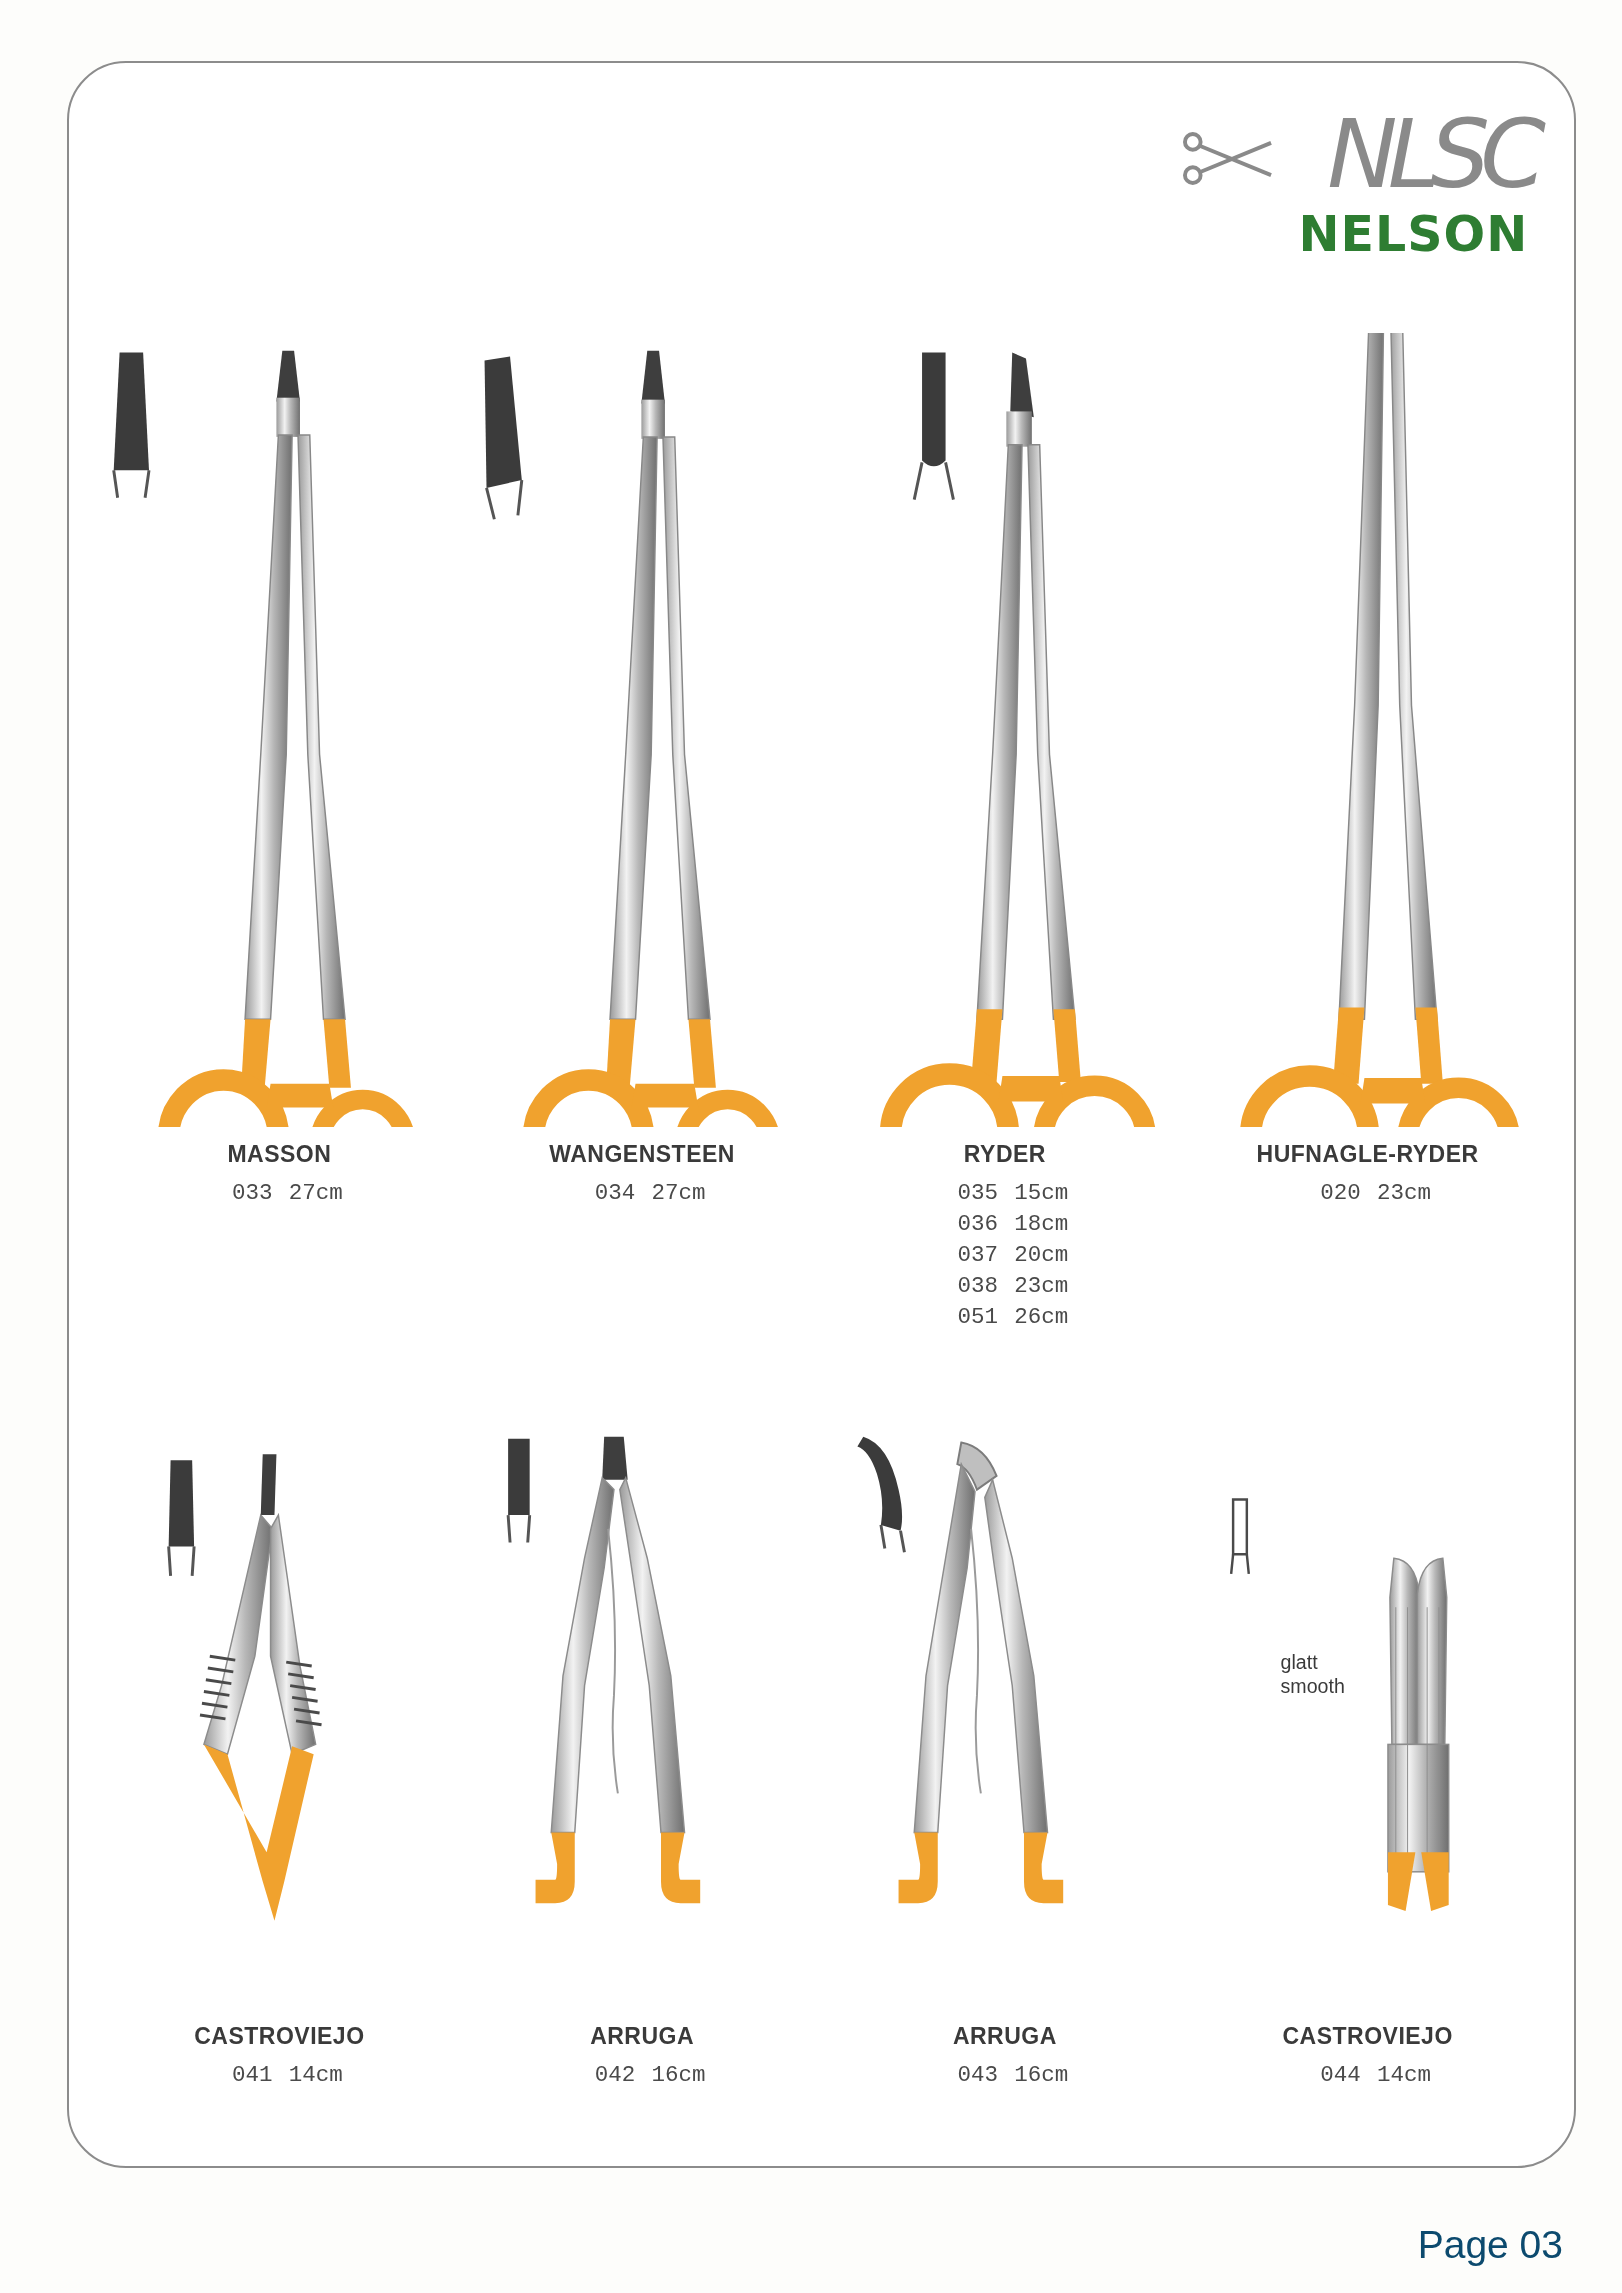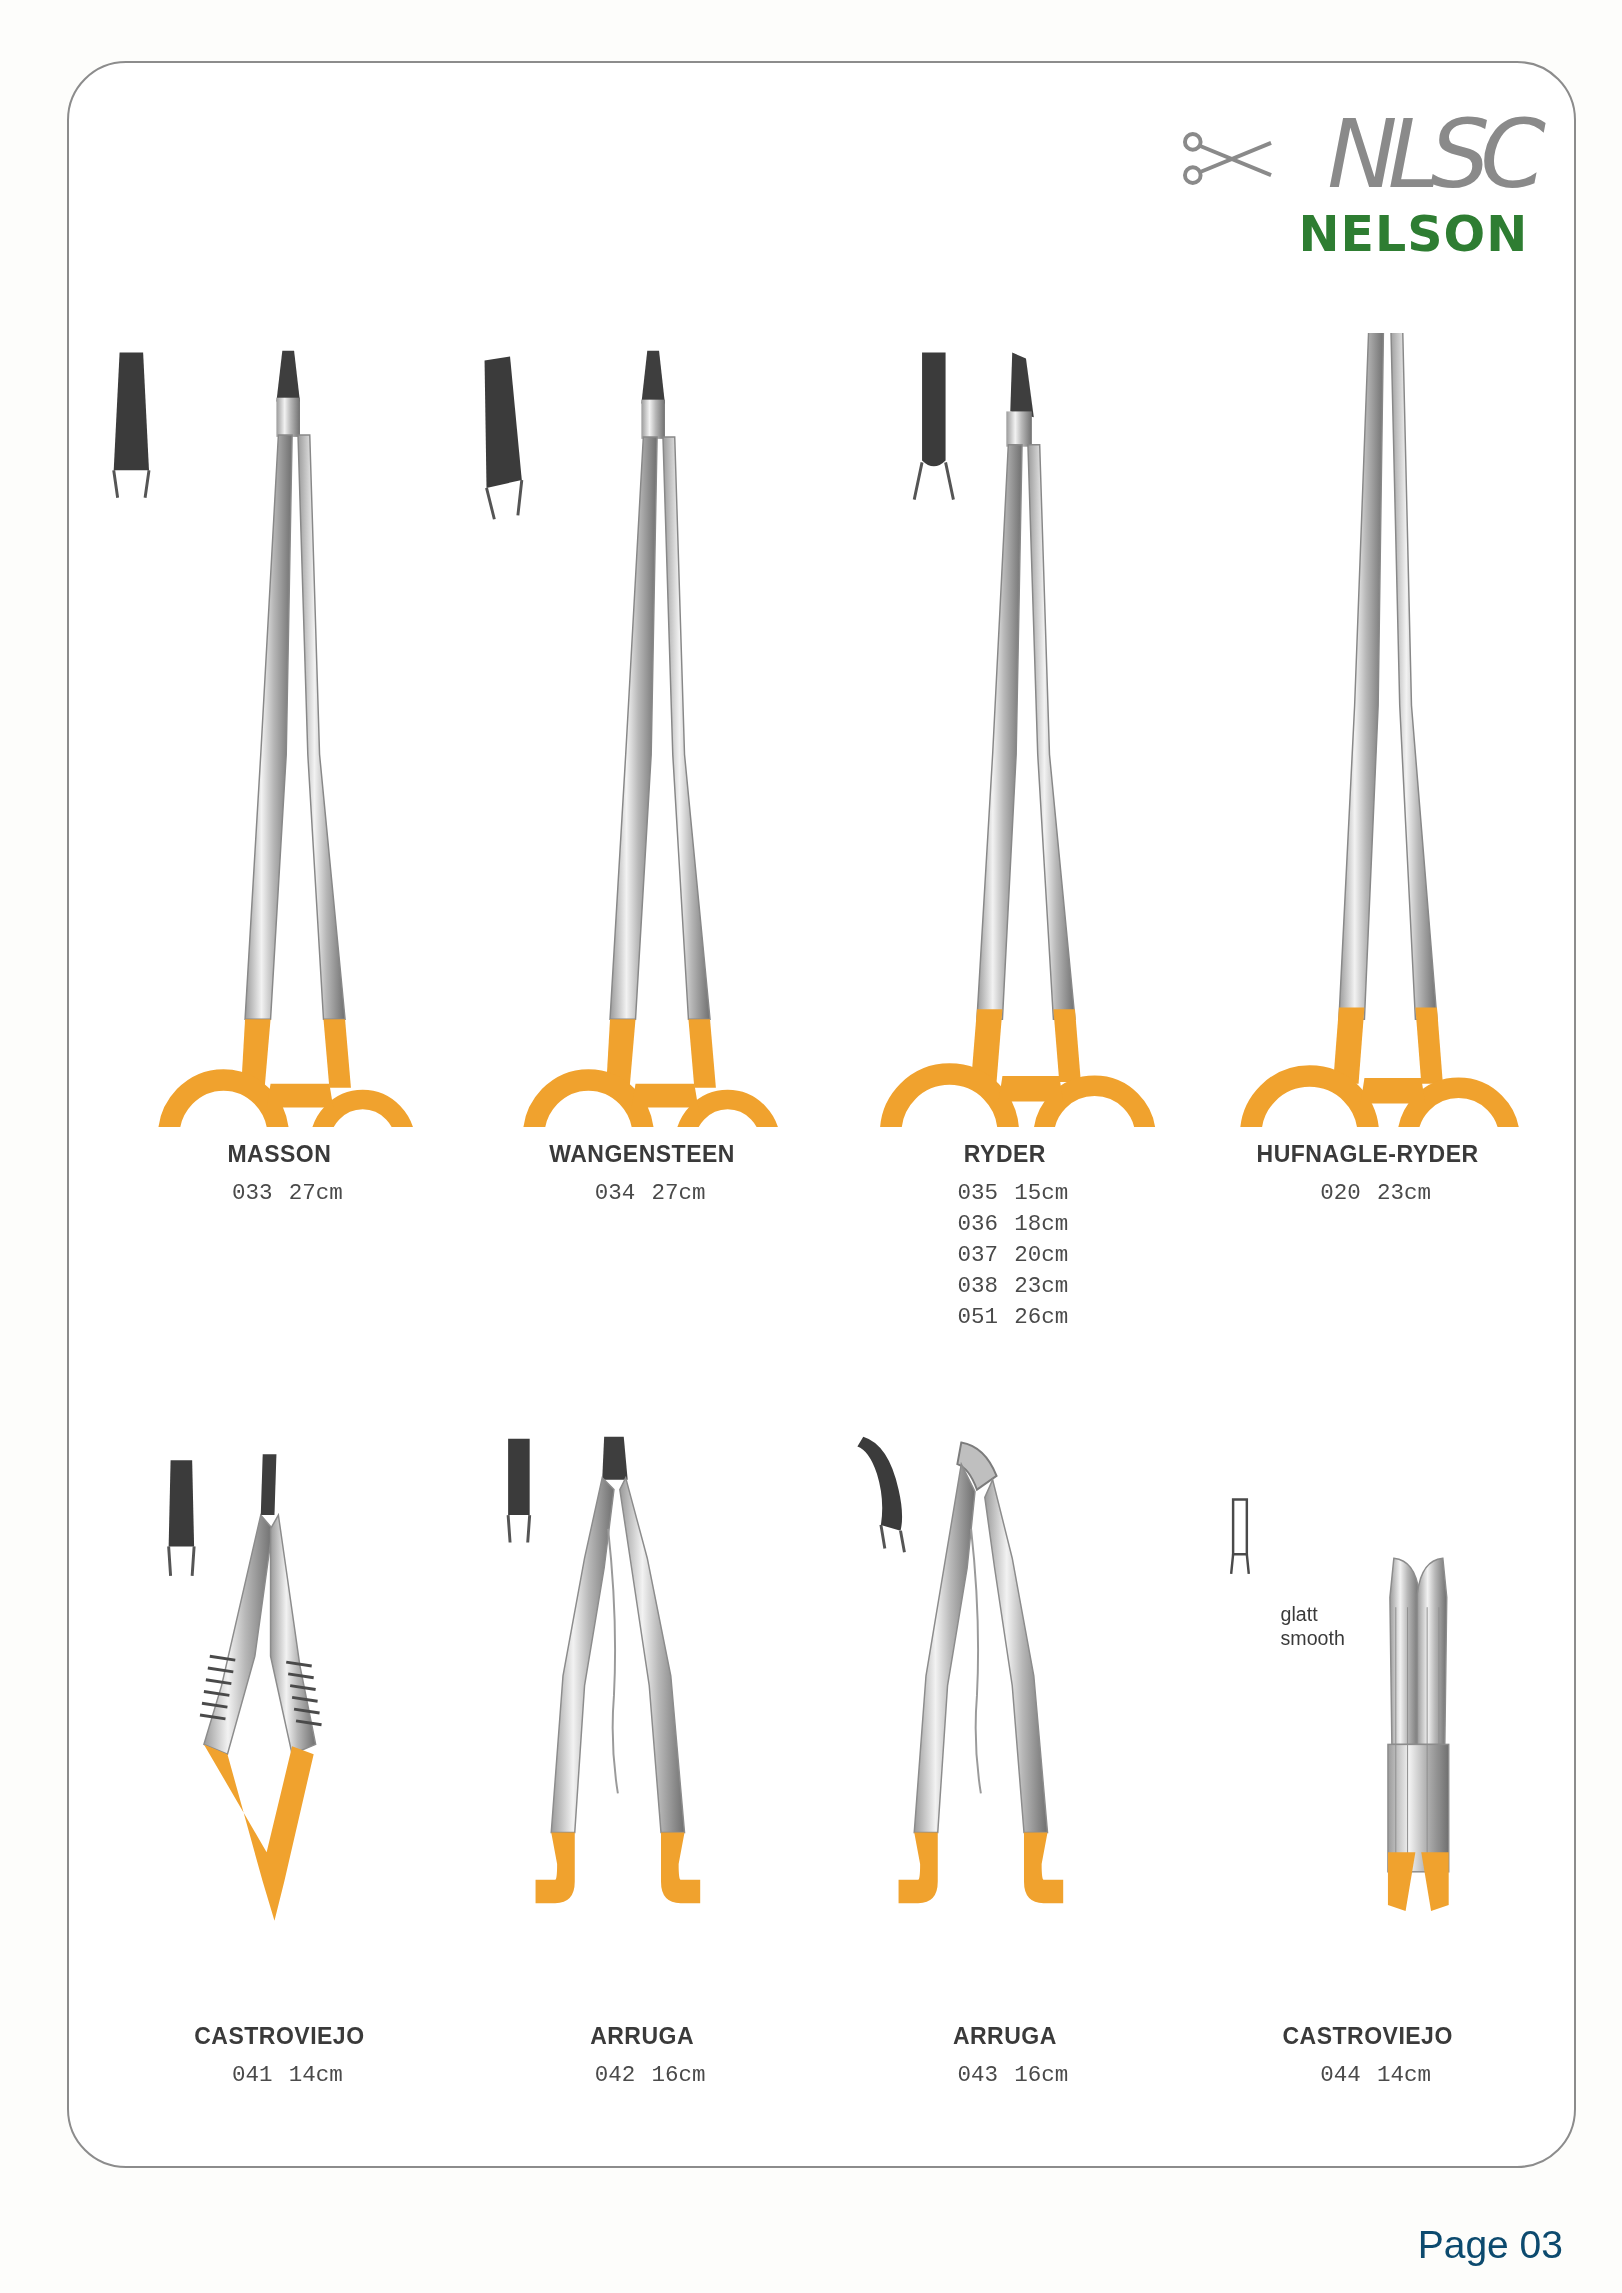--- a/index.html
+++ b/index.html
@@ -110,20 +110,21 @@
     line-height: 1.38;
     white-space: pre;
   }
   .code-num { display: inline-block; width: 73px; }
   .smooth-label {
     position: absolute;
     font-size: 19.6px;
     color: #3a3a3a;
     line-height: 1.2;
     text-align: left;
+    margin-top: 48px;
   }
   .page-num {
     position: absolute;
     right: 59px;
     bottom: 27.4px;
     font-size: 39px;
     color: #0c4a6e;
     font-family: "Liberation Sans", sans-serif;
   }
   svg { display: block; }

